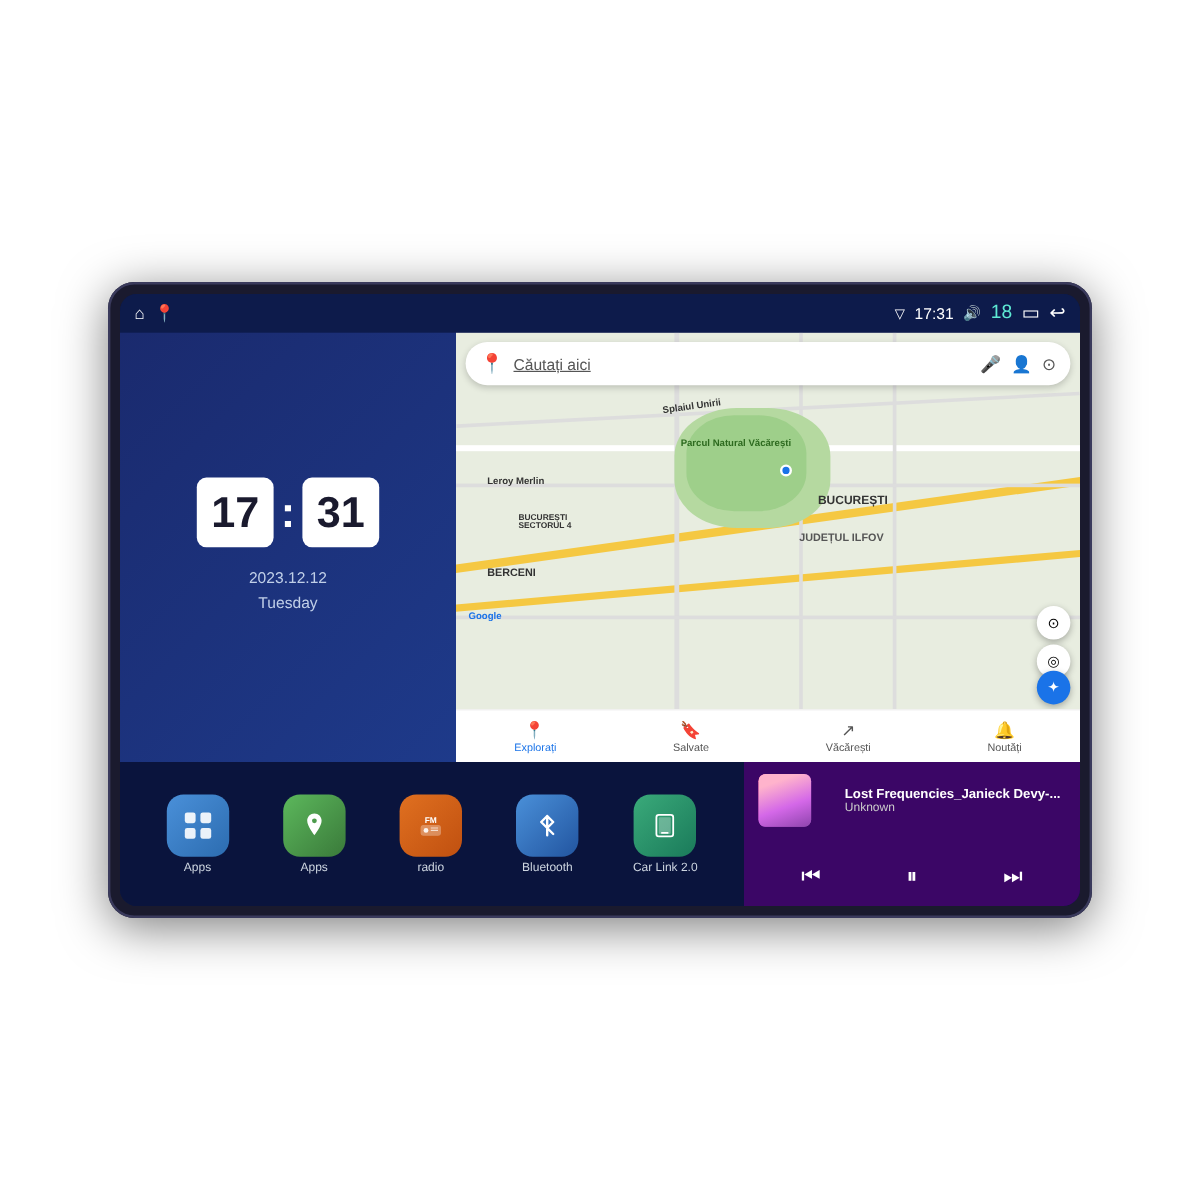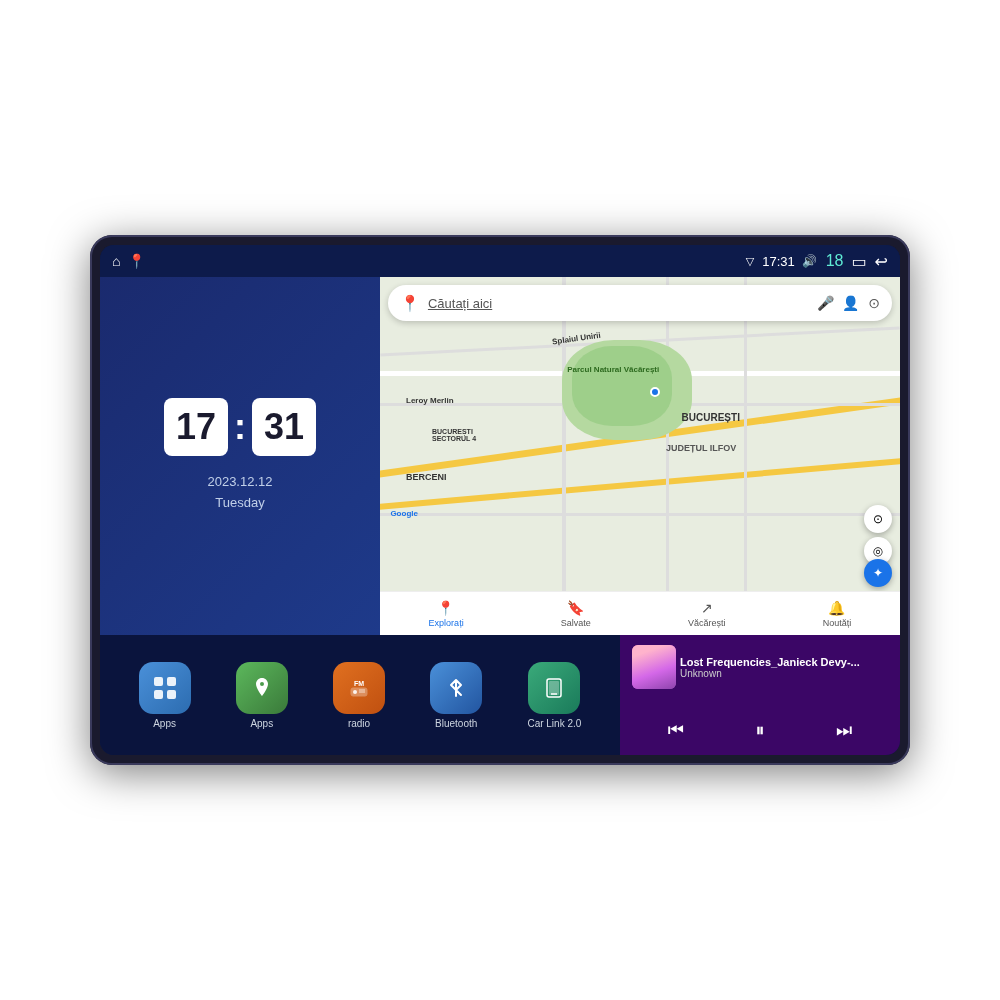--- a/index.html
+++ b/index.html
@@ -260,21 +260,21 @@
       background: rgba(80, 0, 120, 0.7);
       display: flex;
       flex-direction: column;
       justify-content: space-between;
       padding: 10px 12px;
       flex-shrink: 0;
     }
     .music-top {
       display: flex;
       align-items: center;
-      gap: 4px;
+      gap: 28px;
     }
     .music-album-art {
       width: 44px;
       height: 44px;
       border-radius: 6px;
       background: linear-gradient(135deg, #ff6b9d, #c44fd8, #9b59b6);
       overflow: hidden;
       flex-shrink: 0;
       position: relative;
     }

